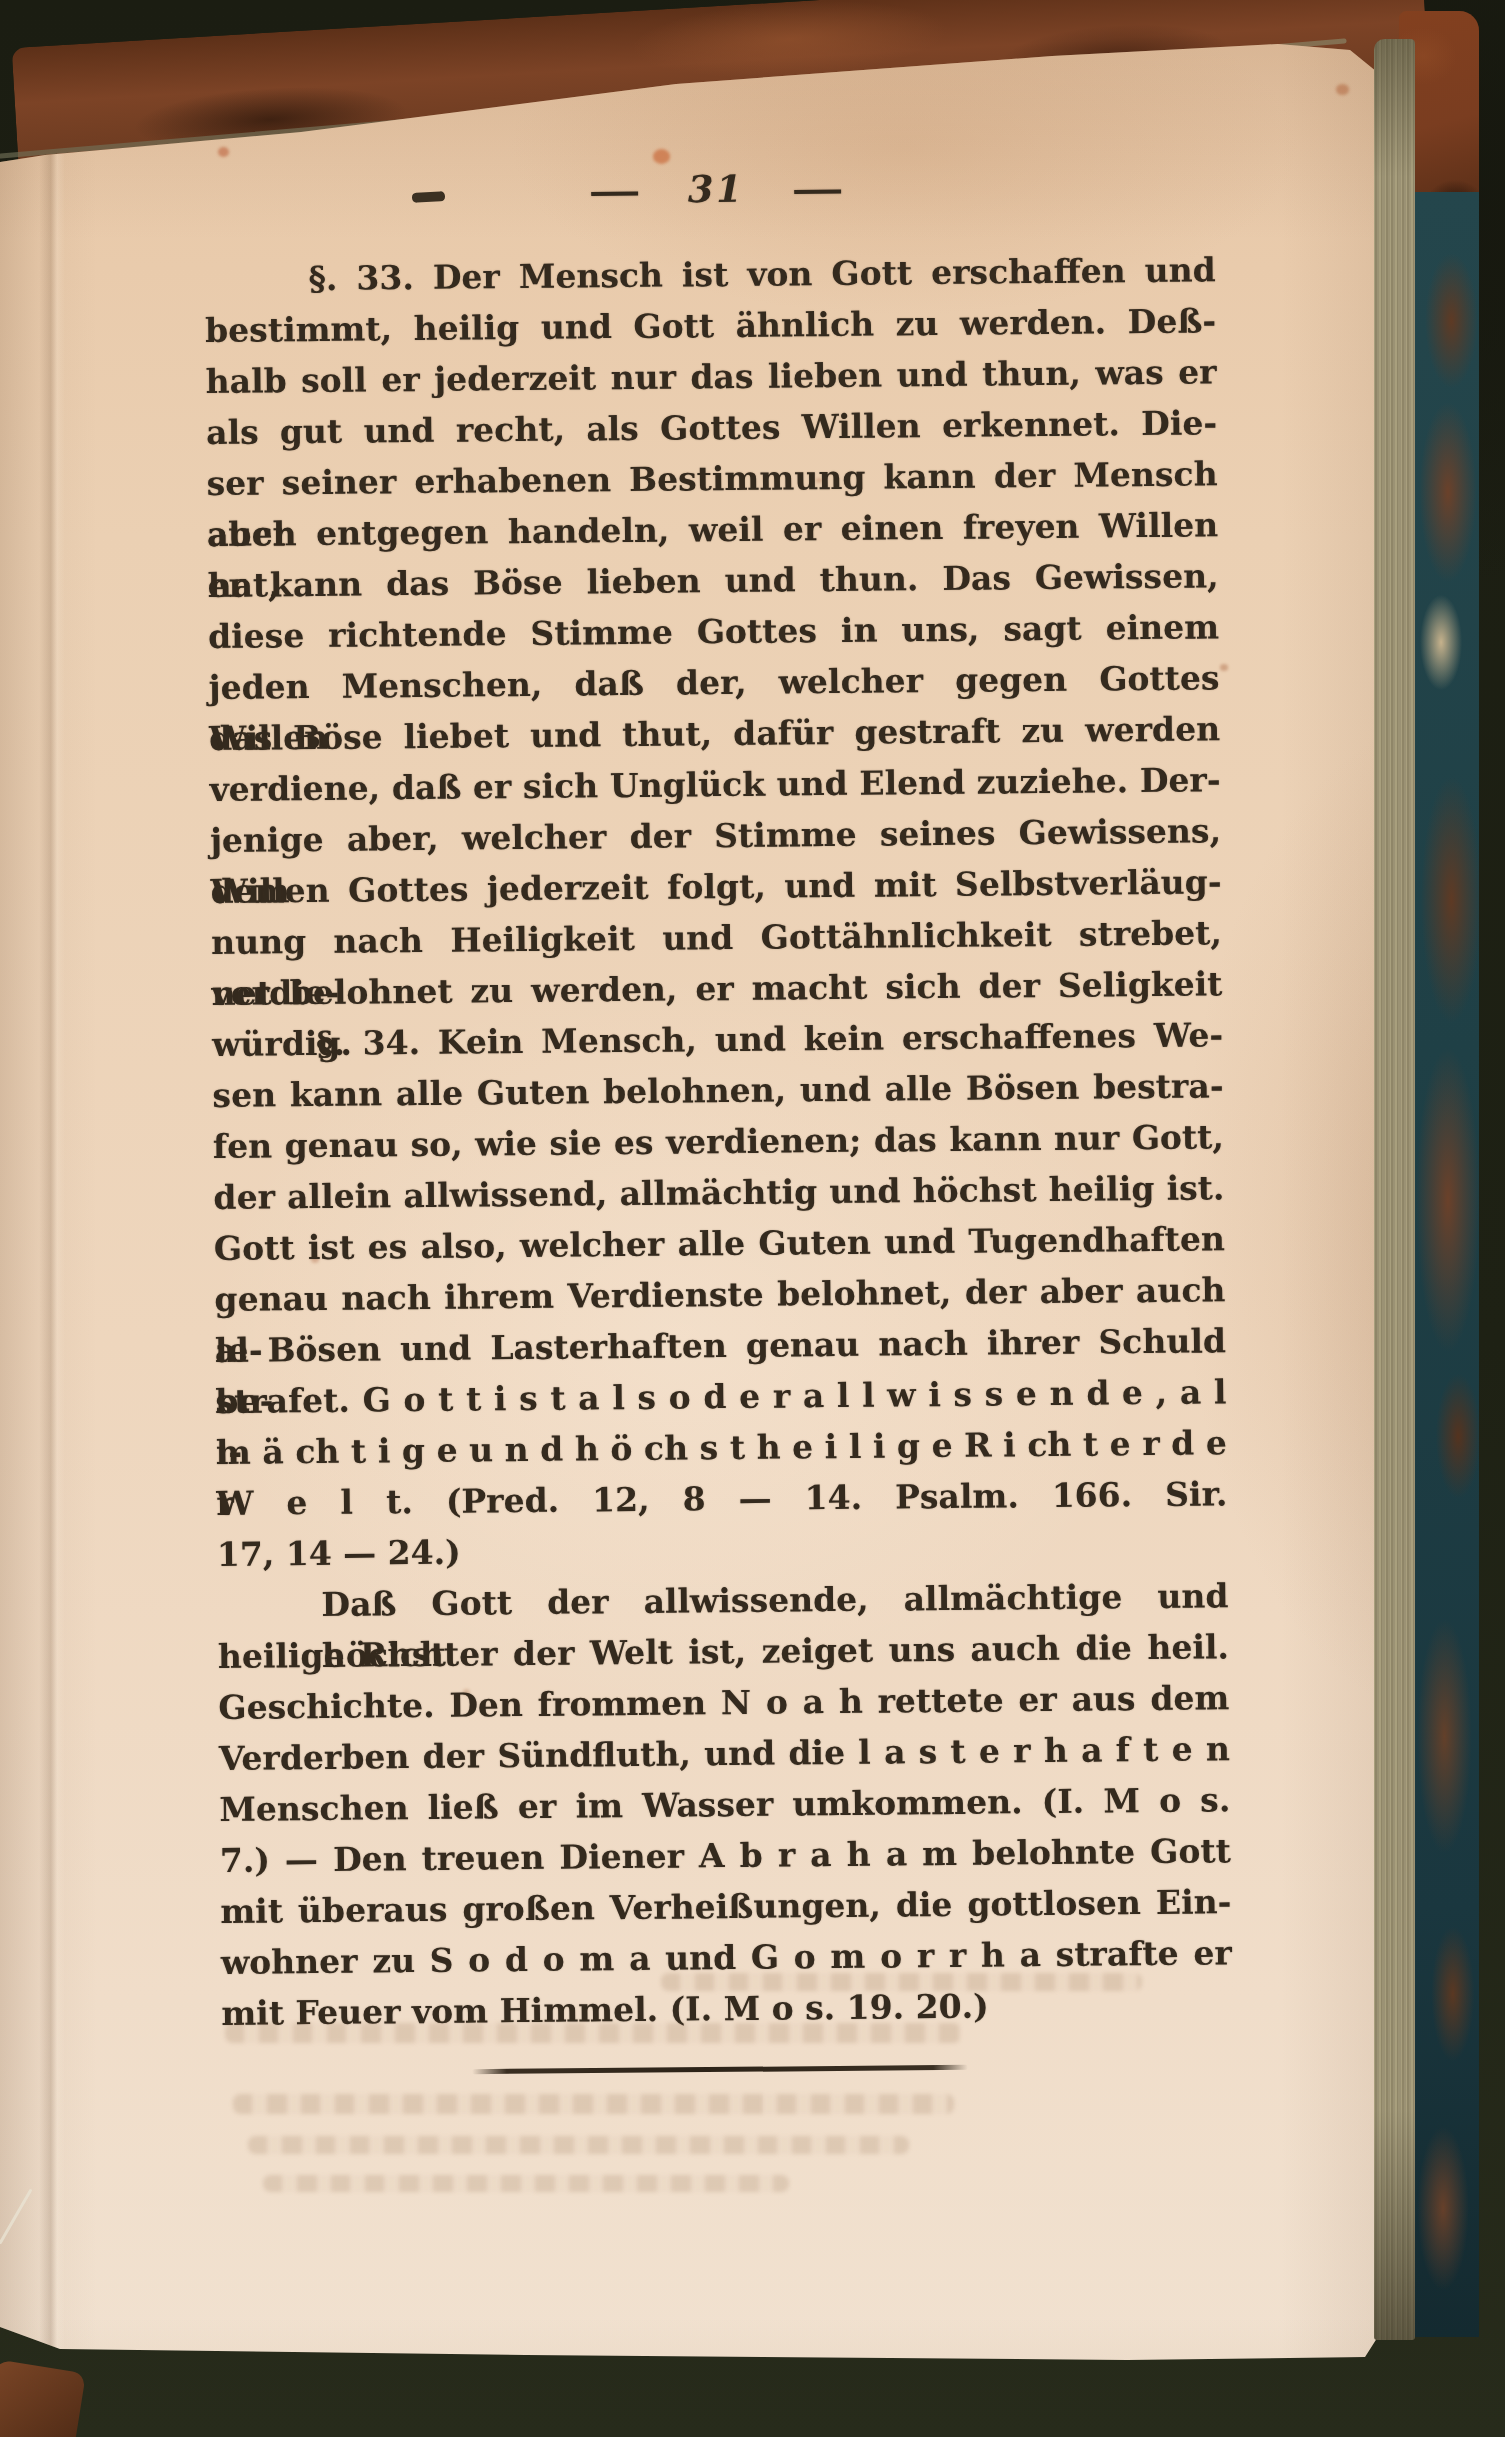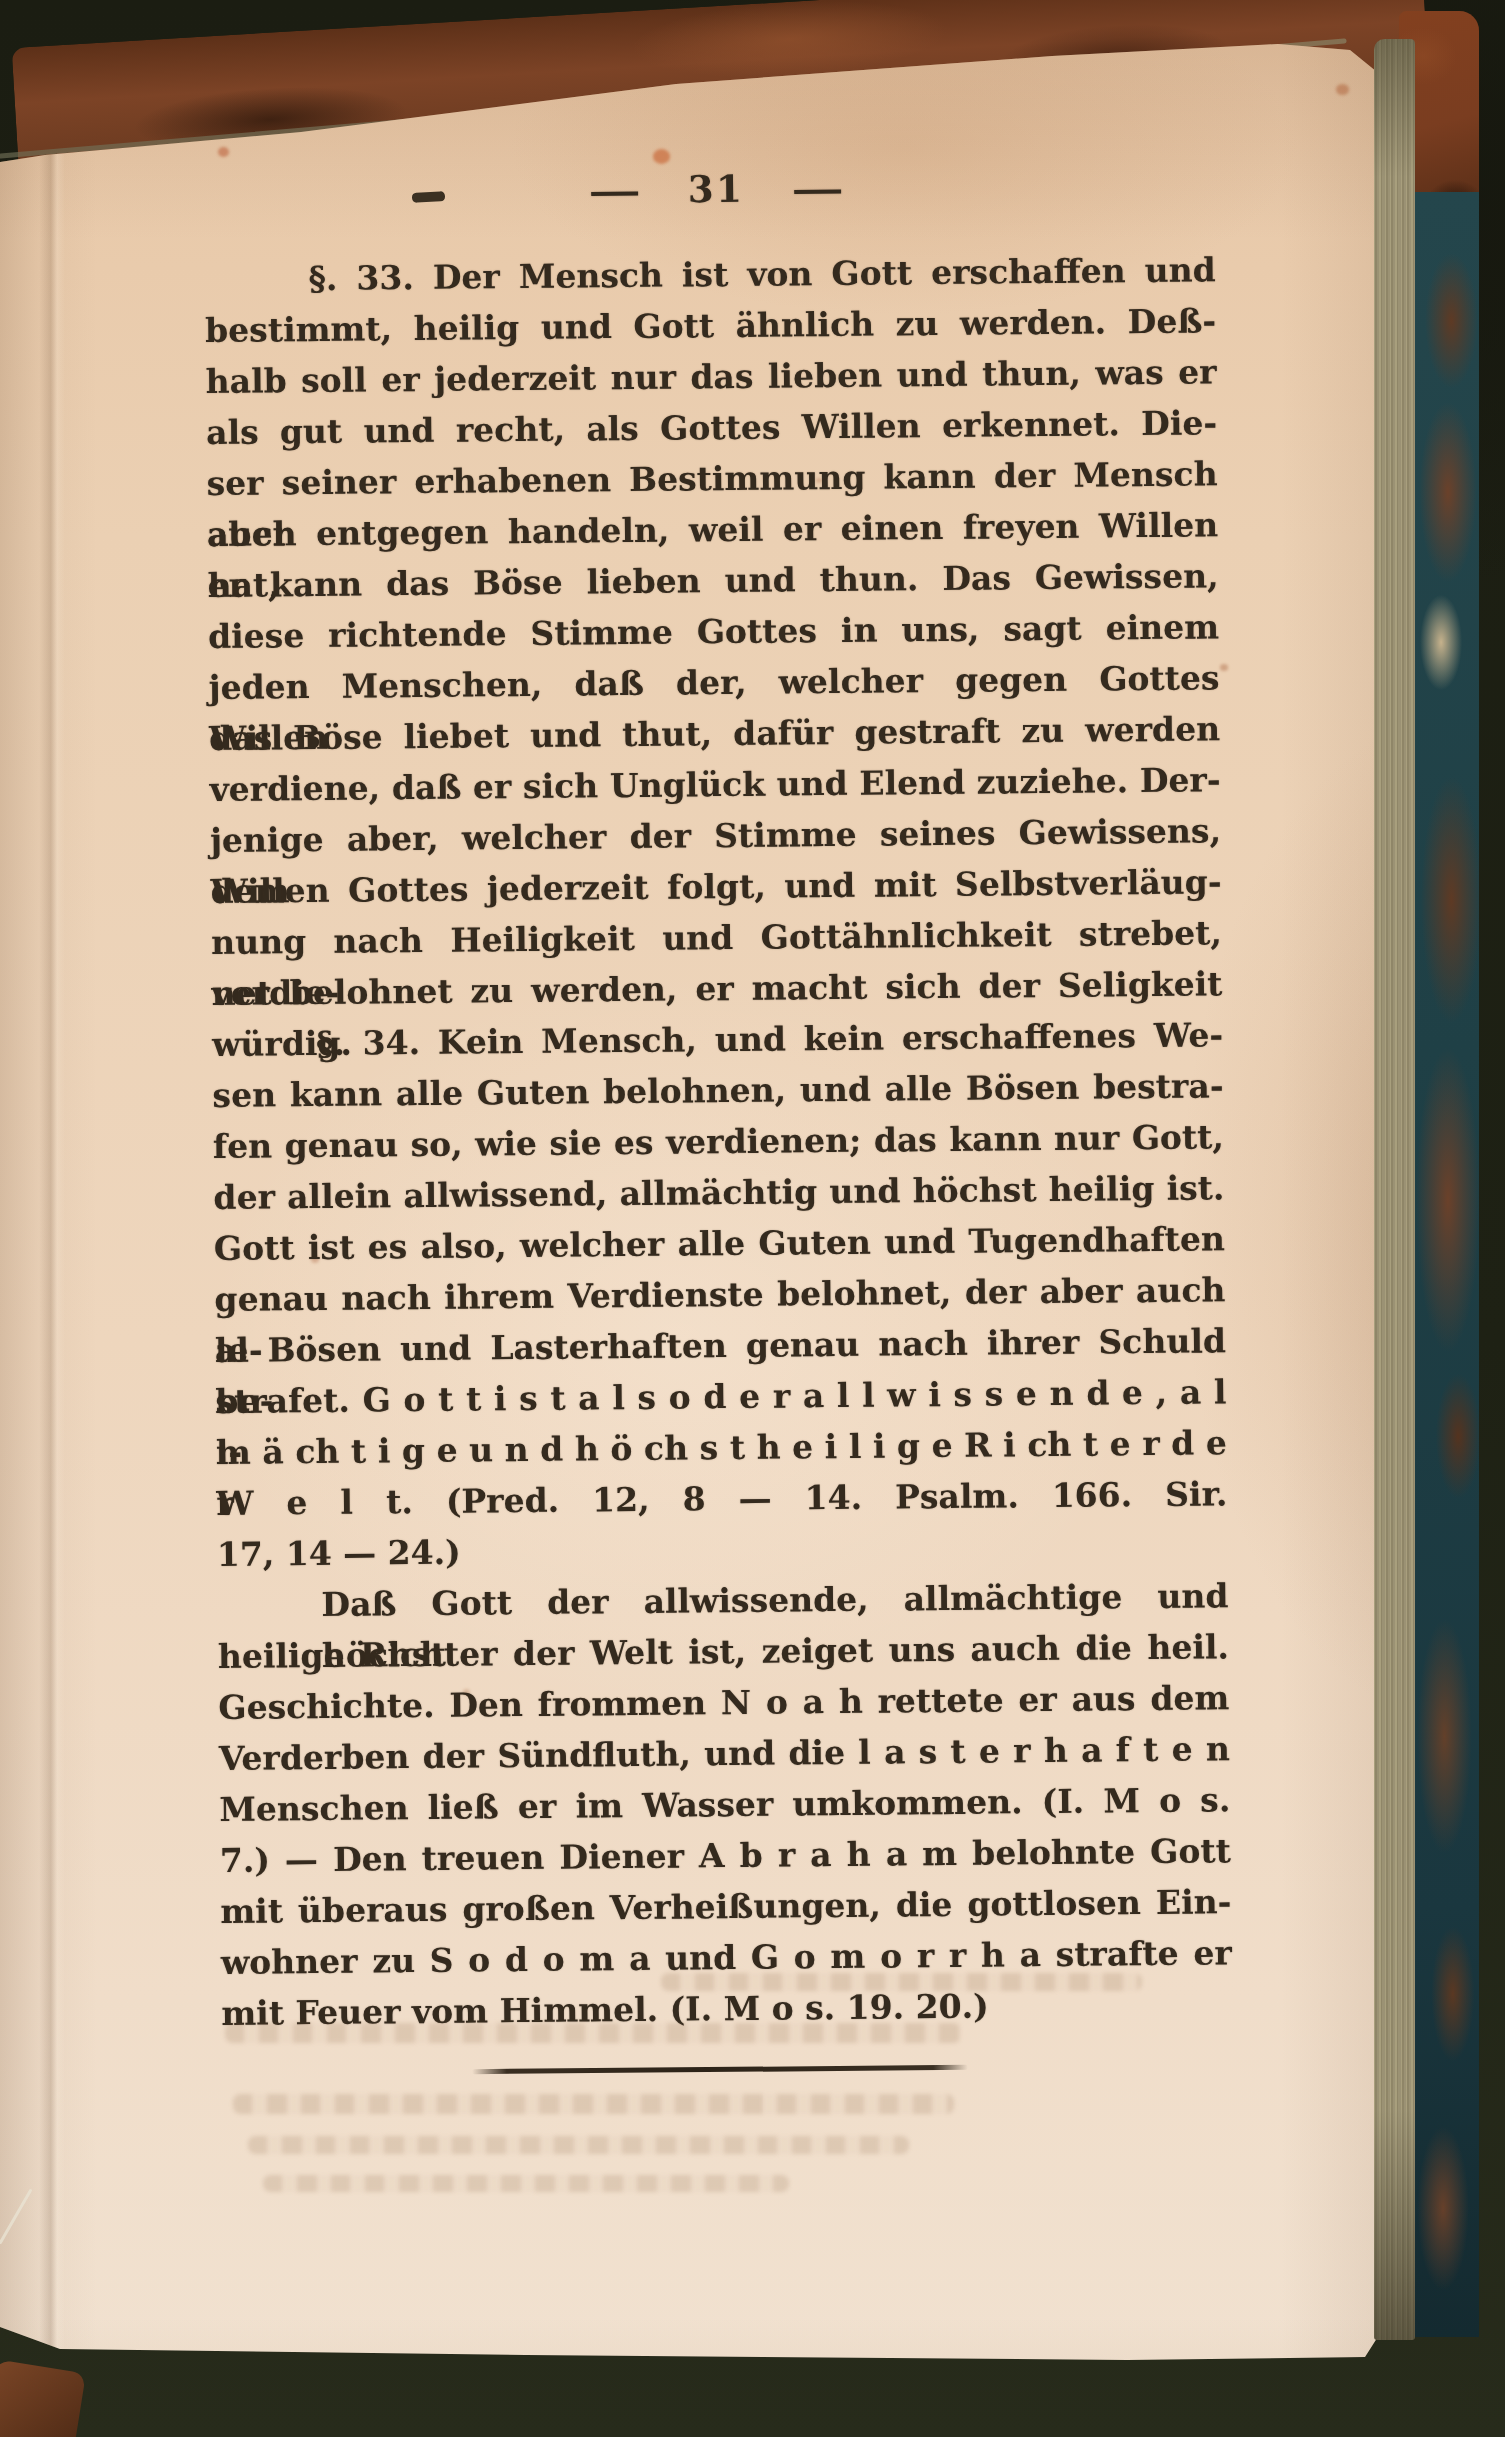--- a/index.html
+++ b/index.html
@@ -58,21 +58,21 @@
       linear-gradient(180deg, rgba(150,105,70,.22) 0px, rgba(0,0,0,0) 240px),
       linear-gradient(0deg, rgba(150,110,75,.12) 0px, rgba(0,0,0,0) 120px);}
   .crease{position:absolute;left:39px;top:150px;width:25.6px;height:2202px;
     background:linear-gradient(90deg, rgba(0,0,0,0) 0%, rgba(100,70,45,.18) 45%, rgba(255,245,230,.18) 70%, rgba(0,0,0,0) 100%);}
   
   .ink{color:#342a1e;text-shadow:0 0 1.5px rgba(62,46,30,.4);}
   .pagenum-row{position:absolute;left:528px;top:167px;width:376px;display:flex;
     justify-content:center;align-items:center;gap:56px;transform:rotate(-0.6deg);
     font-size:35px;font-weight:bold;}
   .pn-dash{display:inline-block;transform:scaleX(1.5);}
-  .pn-num{letter-spacing:2.3px;font-size:37px;}
+  .pn-num{letter-spacing:2.3px;font-size:37px;font-style:italic;}
   .text-block{position:absolute;left:213px;top:254px;width:1011px;transform:rotate(-0.55deg);transform-origin:0 50%;}
   .l{height:51px;line-height:51px;font-size:33px;font-weight:bold;white-space:pre-wrap;
      text-align:justify;text-align-last:justify;}
   .l.indent{padding-left:104px;}
   .l.end{text-align:left;text-align-last:left;}
   .rule{position:absolute;left:472px;top:2067px;width:496px;height:5.3px;transform:rotate(-0.5deg);
     border-radius:3px;
     background:linear-gradient(90deg, rgba(46,37,26,0) 0%, #3a2f22 7%, #2c2318 45%, #3a2f22 93%, rgba(46,37,26,0) 100%);}
   
   .ghost{position:absolute;filter:blur(1.9px);border-radius:7.5px;

